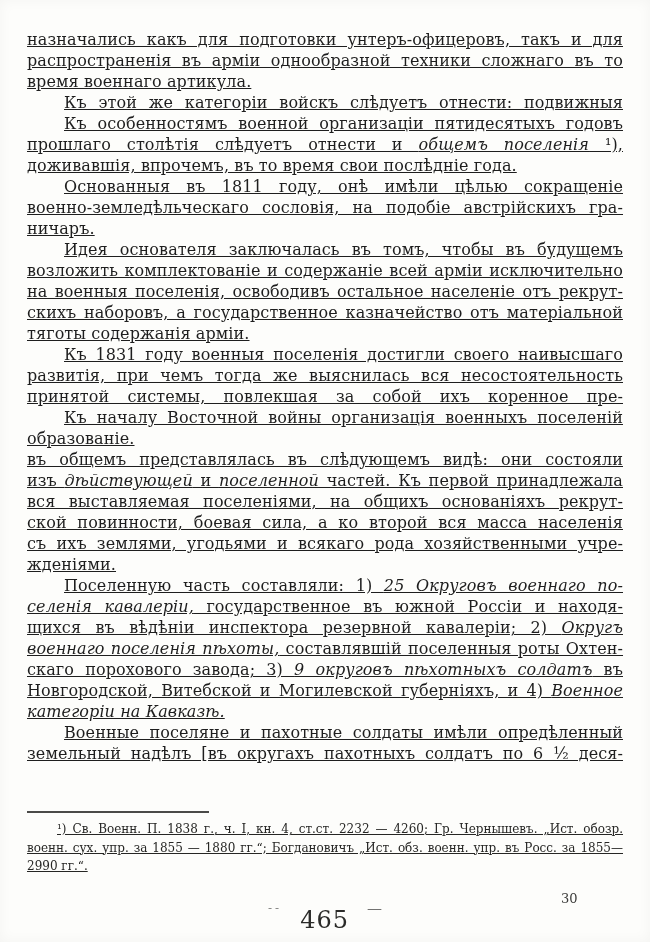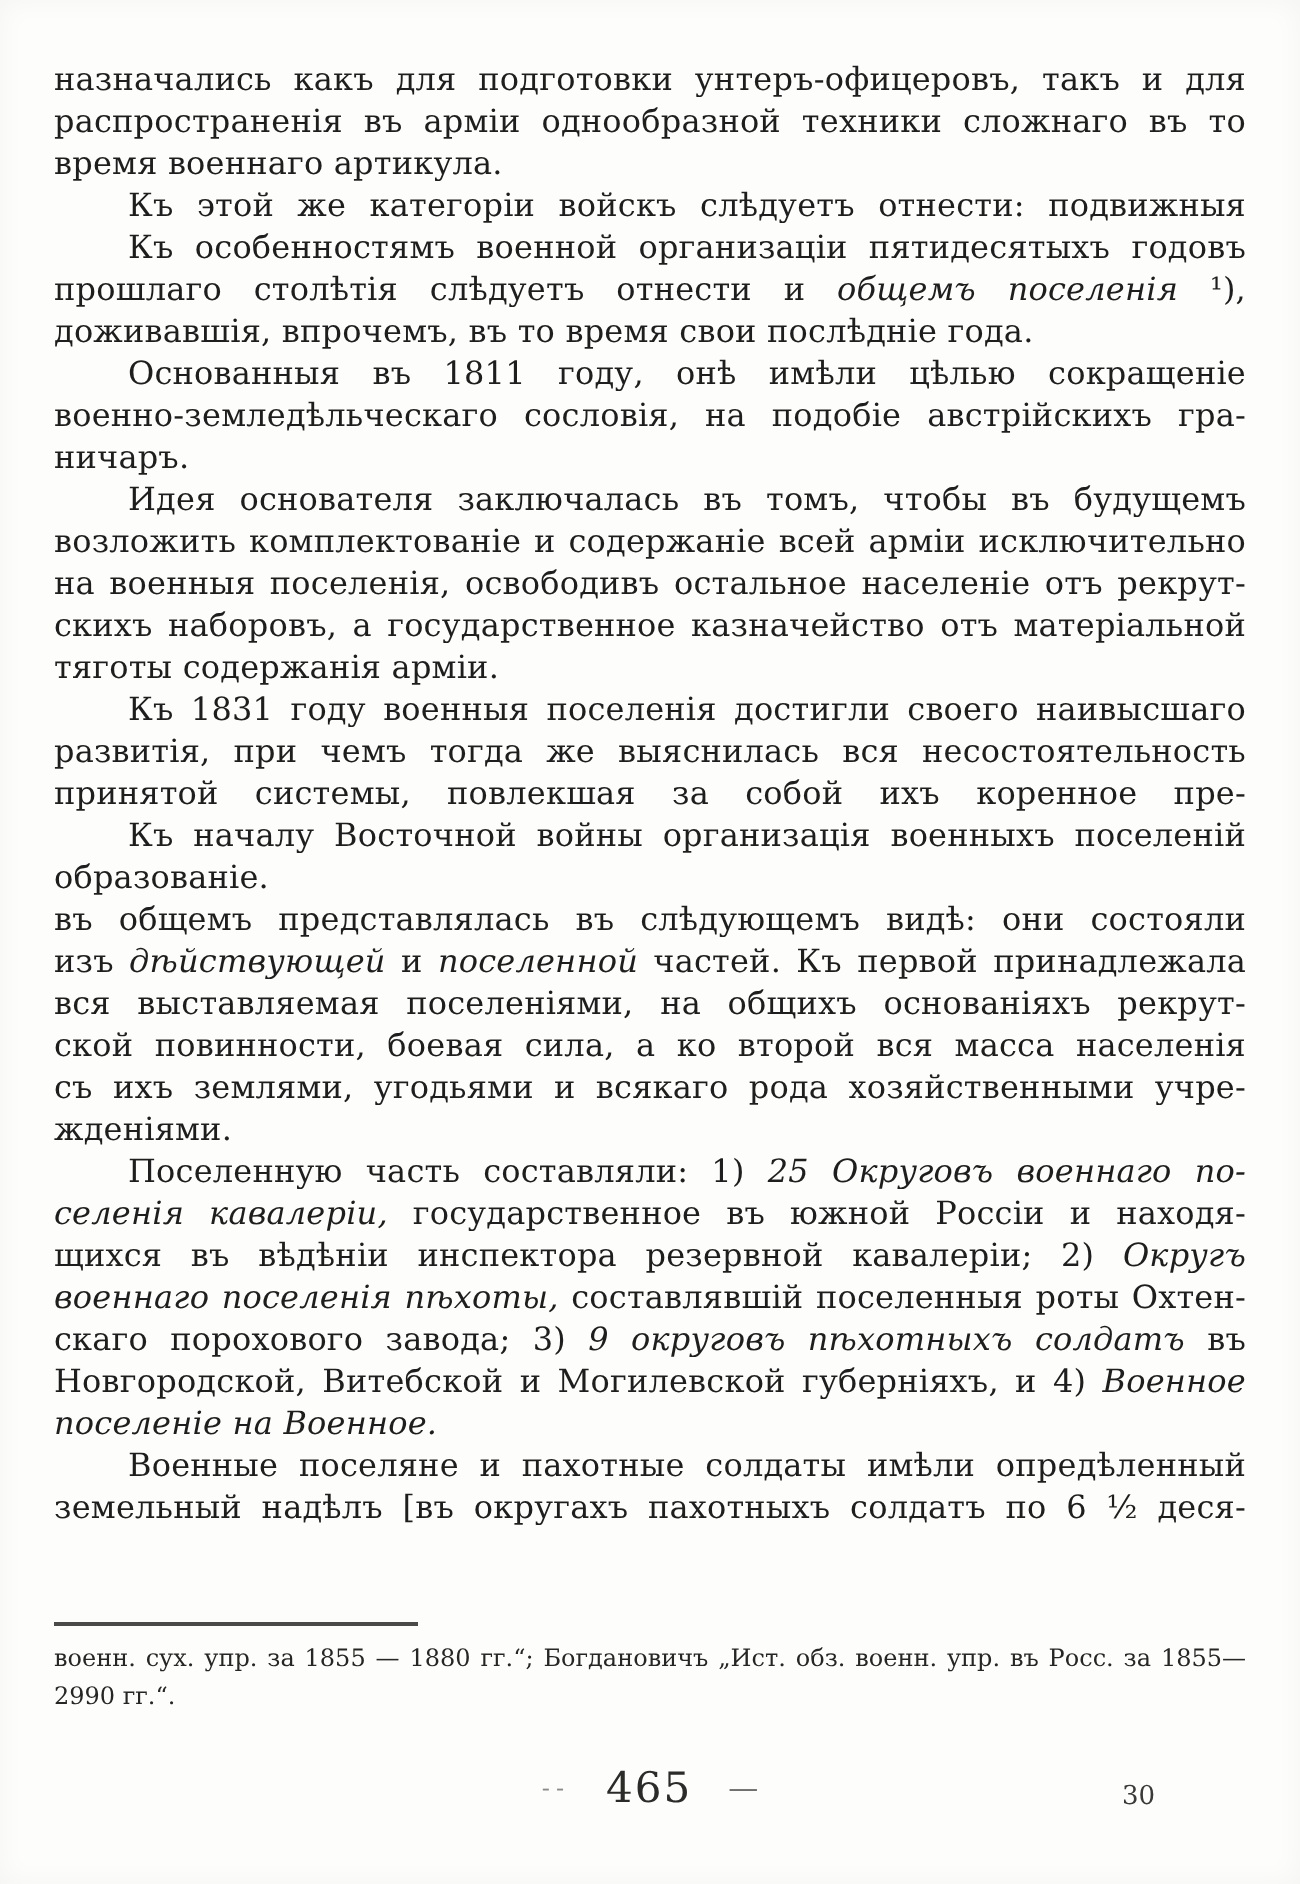--- a/index.html
+++ b/index.html
@@ -26,21 +26,21 @@
   .line {
     font-size: 16px;
     line-height: 21px;
     height: 21px;
     text-align: justify;
     text-align-last: justify;
     white-space: nowrap;
     letter-spacing: 0.1px;
   }
   
-  .line, .fline { white-space: normal; }
+  .line, .fline { white-space: normal; text-decoration: underline; }
   .line.indent { text-indent: 37px; }
   .line.last { text-align-last: left; }
   .it { font-style: italic; }
   .footnote-rule {
     position: absolute;
     left: 27px;
     top: 811px;
     width: 182px;
     height: 2px;
     background: #4a4a48;
@@ -70,23 +70,24 @@
     align-items: center;
     justify-content: center;
     gap: 18px;
   }
   .dash-left {
     font-size: 12px;
     color: #8a8a88;
     letter-spacing: 3px;
   }
   .page-number {
-    font-size: 21px;
+    font-size: 24px;
     color: #2b2b29;
     letter-spacing: 1px;
+    margin-top: 24px;
   }
   .dash-right {
     font-size: 15px;
     color: #6f6f6d;
   }
   .sheet-number {
     position: absolute;
     top: 891px;
     left: 561px;
     font-size: 13px;
@@ -125,28 +126,29 @@
       <div class="line"><span class="">вся выставляемая поселеніями, на общихъ основаніяхъ рекрут-</span></div>
       <div class="line"><span class="">ской повинности, боевая сила, а ко второй вся масса населенія</span></div>
       <div class="line"><span class="">съ ихъ землями, угодьями и всякаго рода хозяйственными учре-</span></div>
       <div class="line last"><span class="">жденіями.</span></div>
       <div class="line indent"><span class="">Поселенную часть составляли: 1) </span><span class="it">25 Округовъ военнаго по-</span></div>
       <div class="line"><span class="it">селенія кавалеріи,</span><span class=""> государственное въ южной Россіи и находя-</span></div>
       <div class="line"><span class="">щихся въ вѣдѣніи инспектора резервной кавалеріи; 2) </span><span class="it">Округъ</span></div>
       <div class="line"><span class="it">военнаго поселенія пѣхоты,</span><span class=""> составлявшій поселенныя роты Охтен-</span></div>
       <div class="line"><span class="">скаго порохового завода; 3) </span><span class="it">9 округовъ пѣхотныхъ солдатъ</span><span class=""> въ</span></div>
       <div class="line"><span class="">Новгородской, Витебской и Могилевской губерніяхъ, и 4) </span><span class="it">Военное</span></div>
-      <div class="line last"><span class="it">поселеніе на Военное.</span></div>
+      <div class="line last"><span class="it">категоріи на Кавказѣ.</span></div>
       <div class="line indent"><span class="">Военные поселяне и пахотные солдаты имѣли опредѣленный</span></div>
       <div class="line"><span class="">земельный надѣлъ [въ округахъ пахотныхъ солдатъ по 6 ½ деся-</span></div>
     </div>
 
   <div class="footnote-rule"></div>
 
   <div class="footnote">
+      <div class="fline indent"><span class="">¹) Св. Военн. П. 1838 г., ч. I, кн. 4, ст.ст. 2232 — 4260; Гр. Чернышевъ. „Ист. обозр.</span></div>
       <div class="fline"><span class="">военн. сух. упр. за 1855 — 1880 гг.“; Богдановичъ „Ист. обз. военн. упр. въ Росс. за 1855—</span></div>
       <div class="fline last"><span class="">2990 гг.“.</span></div>
     </div>
 
   <div class="footer-center">
     <span class="dash-left">--</span>
     <span class="page-number">465</span>
     <span class="dash-right">—</span>
   </div>
 

